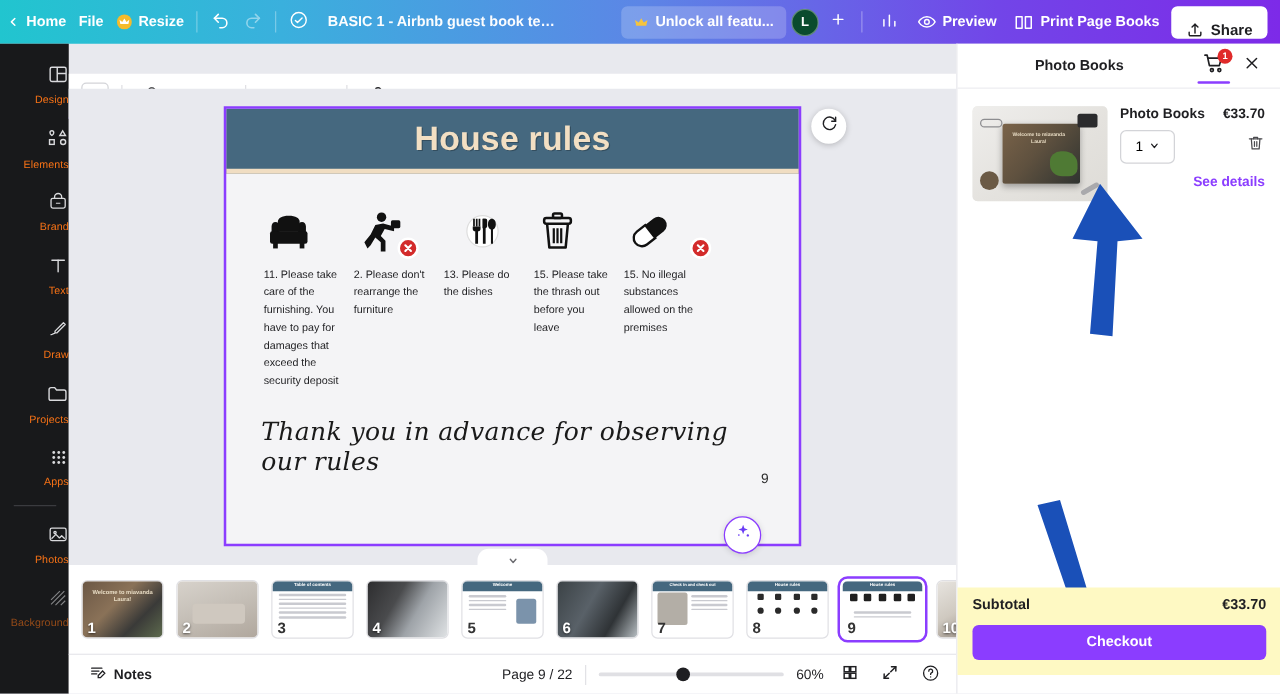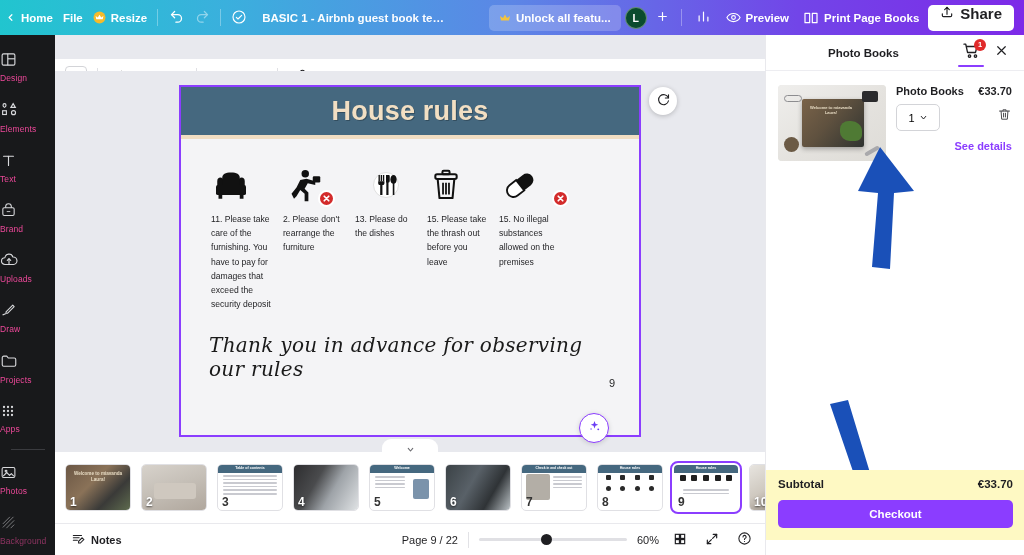--- a/index.html
+++ b/index.html
@@ -18,30 +18,30 @@
     display:flex; align-items:center; color:#fff; font-size:11.5px; font-weight:bold;
   }
   .tb-item{display:flex;align-items:center;gap:5px;padding:0 4px;height:26px;border-radius:5px;margin:0 1px;cursor:pointer;white-space:nowrap;}
   .tb-sep{width:1px;height:17px;background:rgba(255,255,255,.32);margin:0 5px;}
   .tb-icon{display:inline-flex;align-items:center;justify-content:center;}
   .tb-icon svg{display:block;}
   .doc-title{font-weight:bold;font-size:11.5px;opacity:.98;max-width:190px;overflow:hidden;text-overflow:ellipsis;white-space:nowrap;}
   .pill{background:rgba(255,255,255,.2);border-radius:5px;padding:0 10px;height:26px;display:flex;align-items:center;gap:5px;cursor:pointer;font-size:11.5px;}
   .avatar{width:22px;height:22px;border-radius:50%;background:#0a4b2e;color:#fff;font-size:10.5px;font-weight:bold;display:flex;align-items:center;justify-content:center;border:1.5px solid rgba(255,255,255,.35);cursor:pointer;}
   .plus-btn{width:18px;height:18px;display:flex;align-items:center;justify-content:center;font-size:15px;font-weight:400;cursor:pointer;margin-left:3px;}
-  .share-btn{background:#fff;color:#1f1f22;border-radius:5px;height:26px;display:flex;align-items:flex-start;gap:6px;padding:0 12px;font-size:15px;font-weight:bold;cursor:pointer;margin-right:8px;}
+  .share-btn{background:#fff;color:#1f1f22;border-radius:5px;height:26px;display:flex;align-items:flex-end;gap:6px;padding:0 12px;font-size:12px;font-weight:bold;cursor:pointer;margin-right:8px;}
   .icon-btn{width:26px;height:26px;display:flex;align-items:center;justify-content:center;border-radius:5px;cursor:pointer;}
   .dim{opacity:.45;}
 
   
   .rail{
     position:absolute;left:0;top:35px;width:55px;height:520px;background:#18191b;
     display:flex;flex-direction:column;align-items:center;padding-top:7px;
   }
-  .rail-item{width:55px;height:51px;display:flex;flex-direction:column;align-items:flex-start;justify-content:center;gap:1px;color:#ec4899;cursor:pointer;}
+  .rail-item{width:55px;height:51px;display:flex;flex-direction:column;align-items:flex-end;justify-content:center;gap:1px;color:#f97316;cursor:pointer;}
   .rail-item .rl{font-size:8.5px;letter-spacing:.1px;}
   .rail-sep{width:34px;height:1px;background:#3a3b3f;margin:5px 0;}
 
   
   .edbar{
     position:absolute;left:55px;top:35px;width:710px;height:36px;background:#fff;
     display:flex;align-items:center;gap:0;border-bottom:1px solid #8b5cf6;padding-left:10px;margin-top:24px;
   }
   .swatch{width:22px;height:22px;border:1px solid #d3d4d8;border-radius:4px;background:#fff;cursor:pointer;}
   .ed-sep{width:1px;height:18px;background:#e0e0e4;margin:0 10px;}
@@ -275,46 +275,36 @@
             <path d="M6 3.5c-1.2 0-2 .9-2 2 0 1.6 2 3 2 3s2-1.4 2-3c0-1.1-.8-2-2-2z"></path>
             <path d="M17.5 3.5L20.5 8.5h-6z"></path>
             <rect x="3.5" y="13" width="5" height="5"></rect>
             <circle cx="18" cy="15.5" r="2.7"></circle>
           </svg>
       </span>
       <span class="rl">Elements</span>
     </div>
     <div class="rail-item">
       <span>
-        <svg width="17" height="17" viewBox="0 0 24 24" fill="none" stroke="#d9dadd" stroke-width="1.6" stroke-linecap="round">
-            <path d="M5 6h14"></path>
-            <path d="M12 6v13"></path>
-          </svg>
-      </span>
-      <span class="rl">Text</span>
-    </div>
-    <div class="rail-item">
-      <span>
         <svg width="17" height="17" viewBox="0 0 24 24" fill="none" stroke="#d9dadd" stroke-width="1.5">
             <path d="M8 8V6.5a4 4 0 0 1 8 0V8"></path>
             <rect x="4" y="8" width="16" height="11" rx="2"></rect>
             <path d="M9.5 13.5h5" stroke-width="1.2"></path>
           </svg>
       </span>
       <span class="rl">Brand</span>
     </div>
     <div class="rail-item">
       <span>
-        <svg width="18" height="18" viewBox="0 0 24 24" fill="none" stroke="#d9dadd" stroke-width="1.5" stroke-linecap="round" stroke-linejoin="round">
-            <path d="M6.5 18a4.5 4.5 0 0 1 0-9 5.5 5.5 0 0 1 10.7-1A4 4 0 0 1 18 18z"></path>
-            <path d="M12 16.5v-6"></path>
-            <path d="M9.7 12.6L12 10.3l2.3 2.3"></path>
-          </svg>
-      </span>
-      <span class="rl">Uploads</span>
+        <svg width="17" height="17" viewBox="0 0 24 24" fill="none" stroke="#d9dadd" stroke-width="1.6" stroke-linecap="round">
+            <path d="M5 6h14"></path>
+            <path d="M12 6v13"></path>
+          </svg>
+      </span>
+      <span class="rl">Text</span>
     </div>
     <div class="rail-item">
       <span>
         <svg width="17" height="17" viewBox="0 0 24 24" fill="none" stroke="#d9dadd" stroke-width="1.5" stroke-linecap="round" stroke-linejoin="round">
             <path d="M18 4.5l2 2-9.5 9.5H8.5v-2z"></path>
             <path d="M4 18c2 0 2-1.5 4-1.5"></path>
           </svg>
       </span>
       <span class="rl">Draw</span>
     </div>

